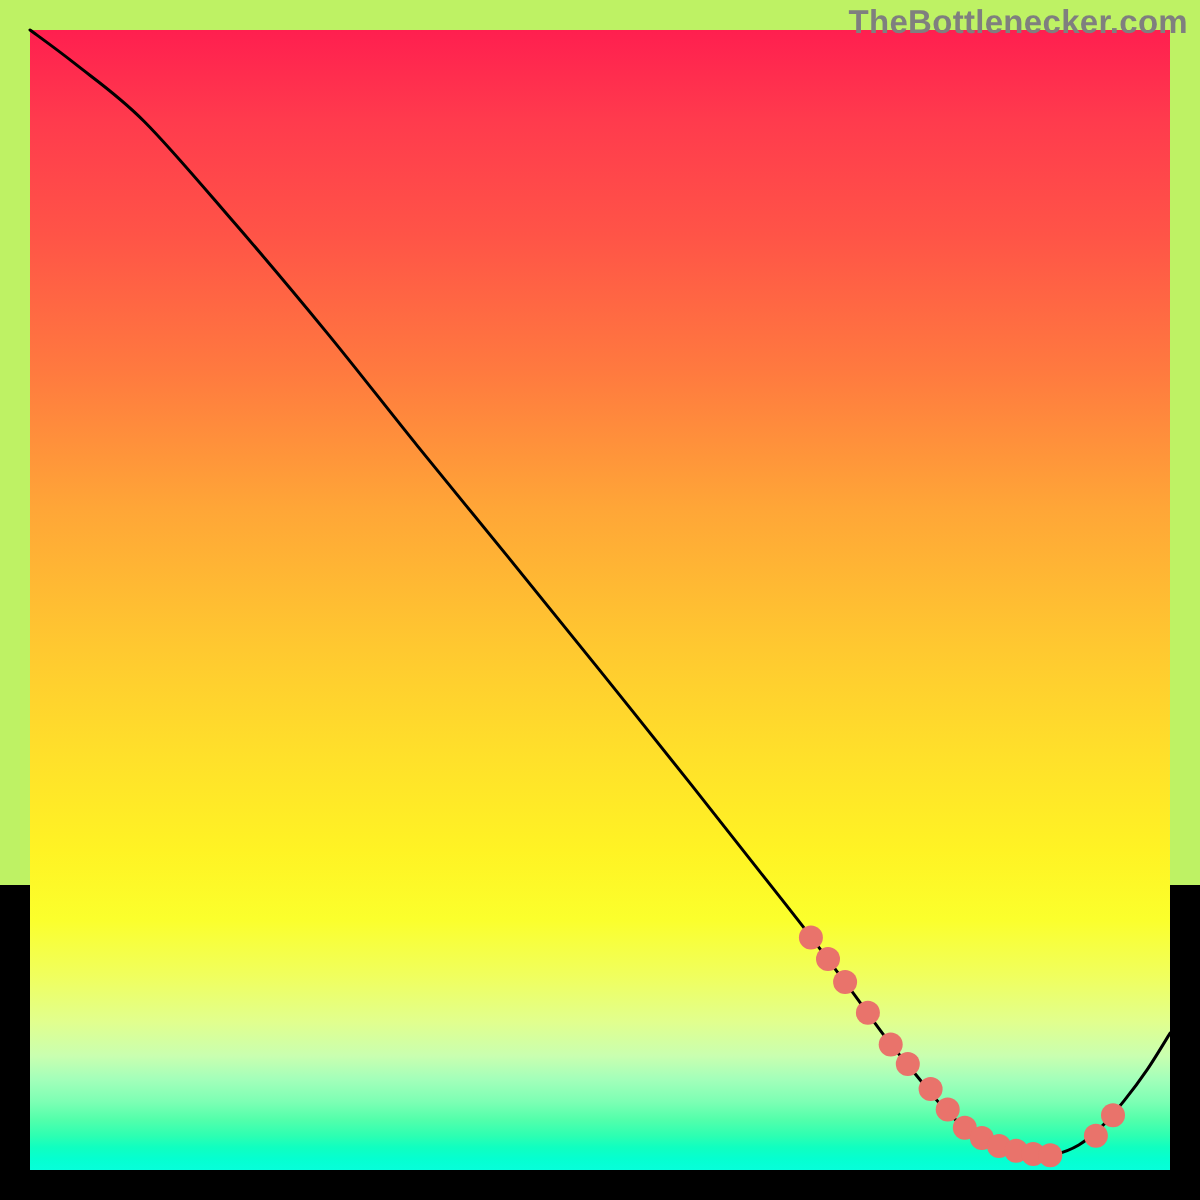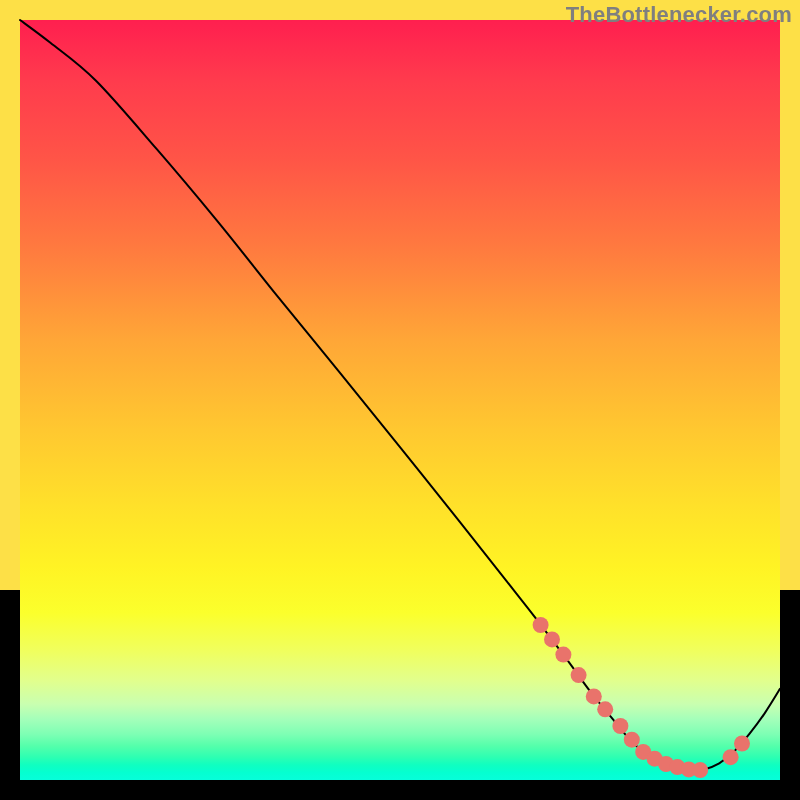--- a/index.html
+++ b/index.html
@@ -7,21 +7,21 @@
     padding: 0;
     width: 800px;
     height: 800px;
     background: #000;
     overflow: hidden;
   }
   .frame {
     position: relative;
     width: 800px;
     height: 590px;
-    background: #fde047;
+    background: #bef264;
   }
   .plot-area {
     position: absolute;
     left: 20px;
     top: 20px;
     width: 760px;
     height: 760px;
     
     background: linear-gradient(to bottom,
       #ff1f4f 0%,

